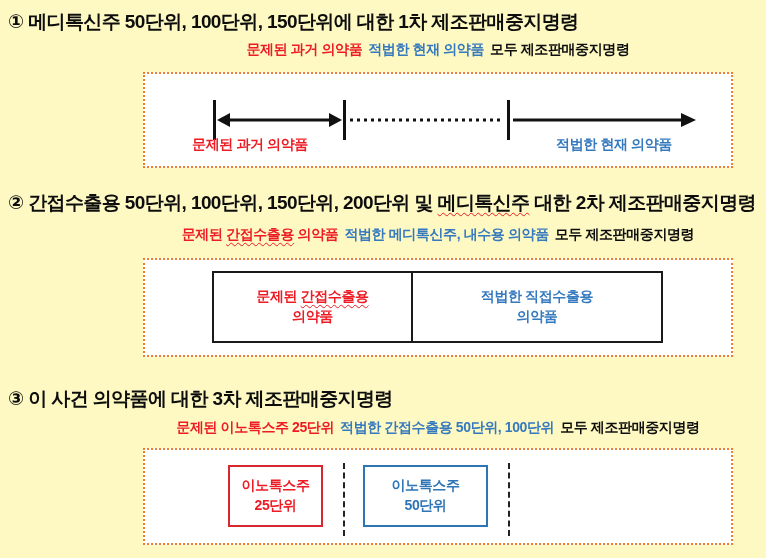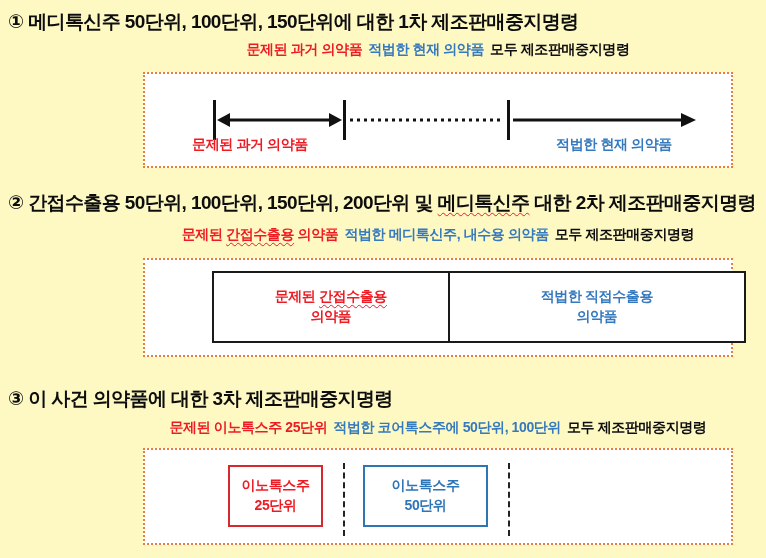--- a/index.html
+++ b/index.html
@@ -27,21 +27,21 @@
     position:absolute;left:143px;width:590px;box-sizing:border-box;
     border:2px dotted #ED7D31;background:#fff;
   }
   
   .tl-svg{position:absolute;left:0;top:20px;}
   .tl-label{
     position:absolute;top:62px;text-align:center;font-size:14px;letter-spacing:-0.4px;white-space:nowrap;
   }
   
   .cells{
-    position:absolute;left:67px;top:11px;width:534px;height:72px;box-sizing:border-box;
+    position:absolute;left:67px;top:11px;width:451px;height:72px;box-sizing:border-box;
     display:flex;border:2px solid #1a1a1a;background:#fff;
   }
   .cell{
     display:flex;flex-direction:column;justify-content:center;align-items:center;
     font-size:14px;line-height:1.4;letter-spacing:-0.4px;text-align:center;
   }
   .cell+.cell{border-left:2px solid #1a1a1a;}
   .cell-1{flex:131 0 0;}
   .cell-2{flex:165 0 0;text-align:center;}
   .cell-3{flex:185 0 0;}
@@ -98,21 +98,21 @@
       </div>
       <div class="cell cell-2 blue">
         <div>적법한 직접수출용</div>
         <div>의약품</div>
       </div>
     </div>
   </div>
 
   <div class="heading" style="top:386px;">③ 이 사건 의약품에 대한 3차 제조판매중지명령</div>
 
-  <div class="subtitle" style="top:419px;"><span class="seg red">문제된 이노톡스주 25단위</span><span class="seg blue">적법한 코어톡스주에 50단위, 100단위</span><span class="seg black">모두 제조판매중지명령</span></div>
+  <div class="subtitle" style="top:419px;"><span class="seg red">문제된 이노톡스주 25단위</span><span class="seg blue">적법한 간접수출용 50단위, 100단위</span><span class="seg black">모두 제조판매중지명령</span></div>
 
   <div class="obox" style="top:448px;height:97px;">
     <div class="unit-box unit-red" style="left:83px;width:95px;">
       <div>이노톡스주</div>
       <div>25단위</div>
     </div>
     <div class="vdash" style="left:198px;"></div>
     <div class="unit-box unit-blue" style="left:218px;width:125px;">
       <div>이노톡스주</div>
       <div>50단위</div>

